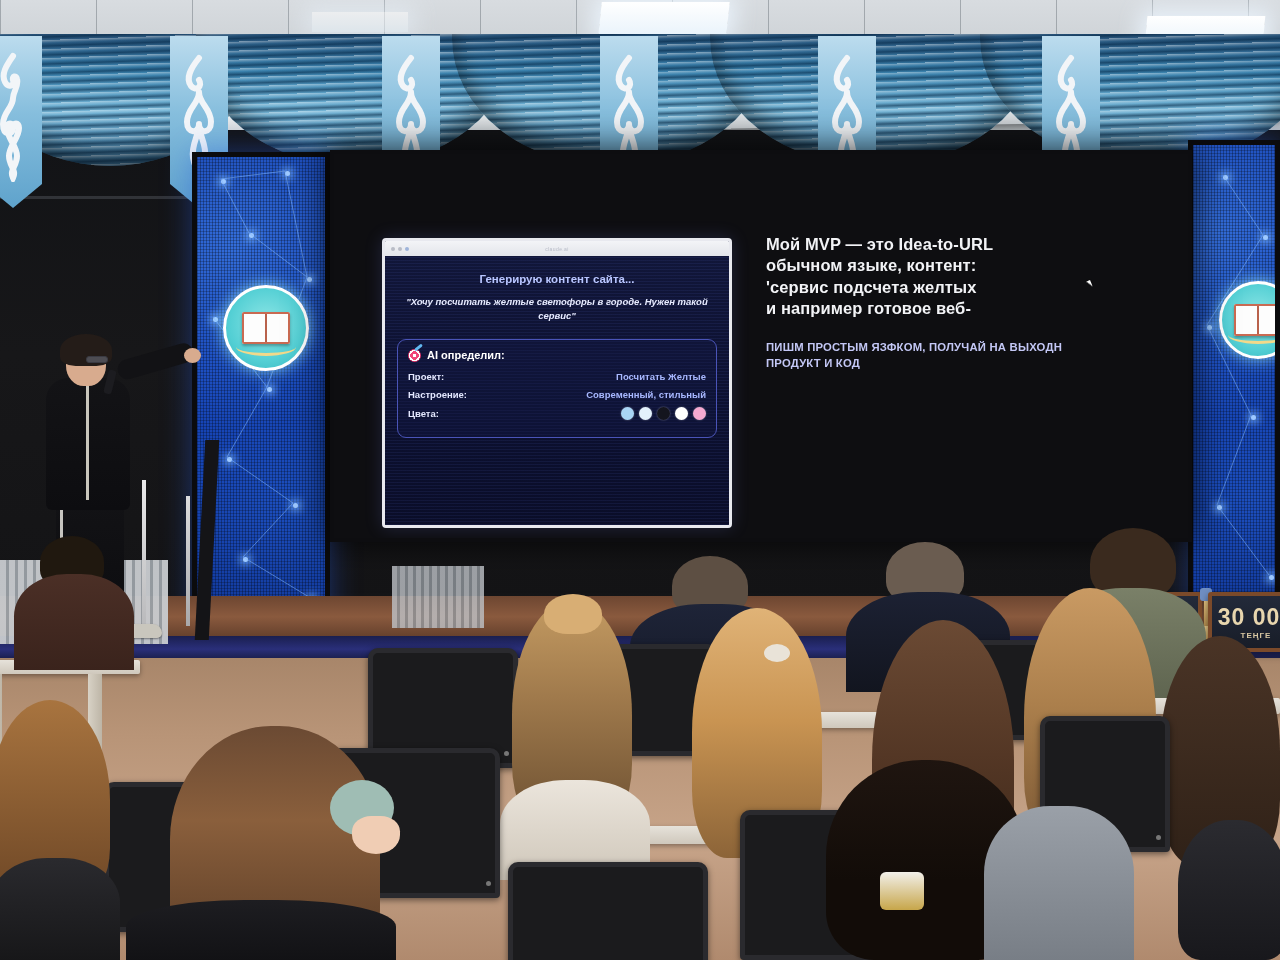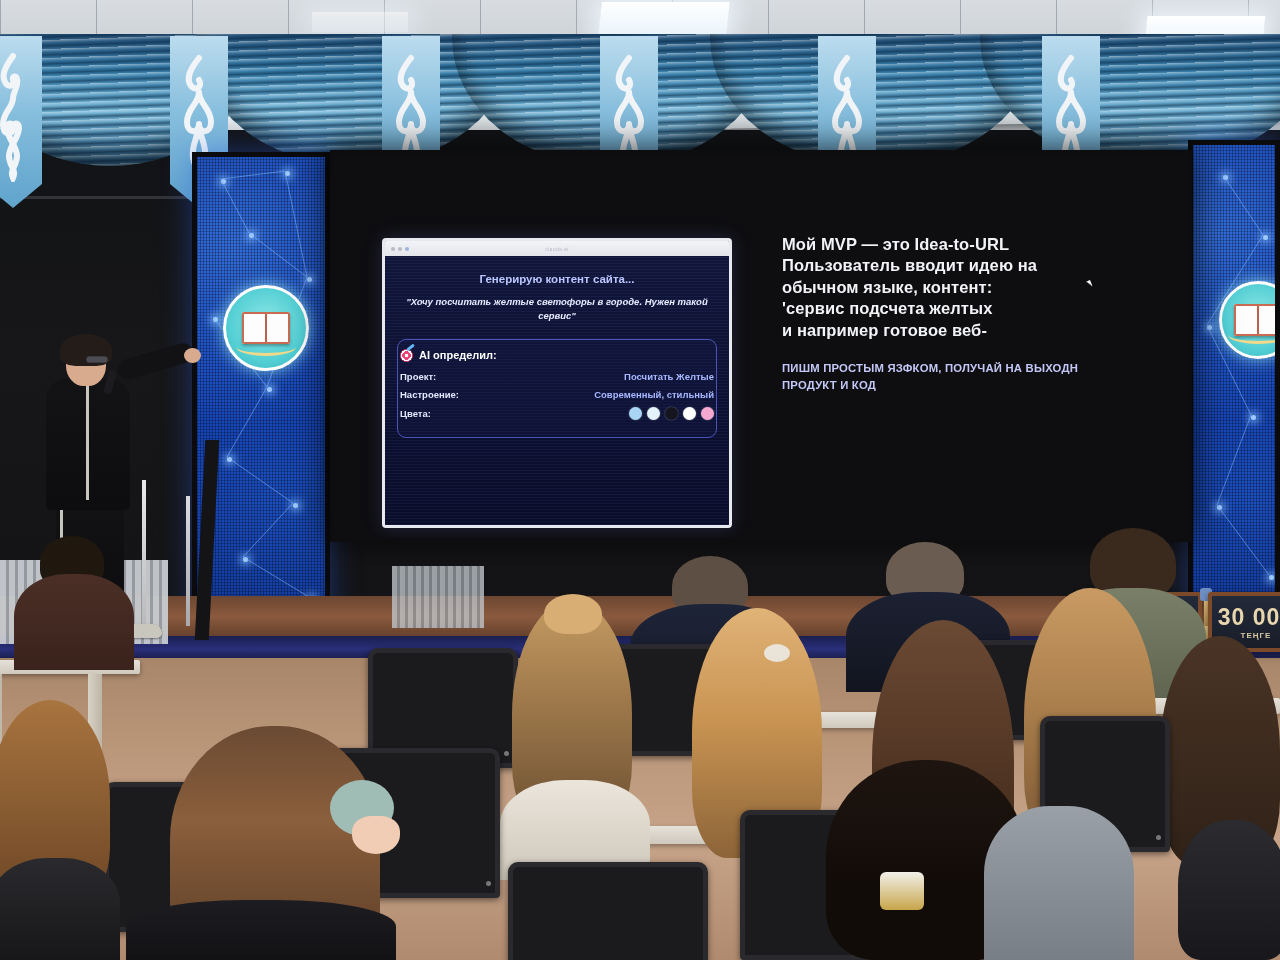--- a/index.html
+++ b/index.html
@@ -110,38 +110,38 @@
     background:
       repeating-linear-gradient(0deg, rgba(90,110,210,.10) 0 1px, transparent 1px 3px),
       linear-gradient(180deg,#111639 0%, #0c1030 55%, #0a0d28 100%); }
   .sl-title { text-align:center; font-size:19px; font-weight:bold; color:#ffffff;
     letter-spacing:-.2px; text-shadow:0 0 7px rgba(255,255,255,.35); }
   .sl-sub { text-align:center; font-size:11.5px; font-weight:bold; color:#b9c6ff;
     margin-top:9px; }
   .sl-quote { text-align:center; font-size:9.5px; font-style:italic; font-weight:bold;
     color:#e7ebff; margin-top:10px; line-height:1.5; padding:0 6px; }
   .card { margin-top:15px; border:1px solid #4a54b8; border-radius:9px;
-    padding:9px 2px 10px; background:rgba(20,26,70,.35); }
+    padding:9px 10px 10px; background:rgba(20,26,70,.35); }
   .card-h { display:flex; align-items:center; gap:6px; font-size:11px;
     font-weight:bold; color:#fff; margin-bottom:9px; }
   .target { width:13px; height:13px; border-radius:50%;
     background:radial-gradient(circle,#fff 0 18%, #f0457a 18% 45%, #fff 45% 62%, #e8386e 62% 100%);
     position:relative; flex:0 0 auto; }
   .target:after { content:""; position:absolute; left:6px; top:-3px; width:9px; height:3px;
     background:#62b8f0; transform:rotate(-38deg); border-radius:2px; }
   .row { display:flex; justify-content:space-between; align-items:center;
     font-size:9.5px; font-weight:bold; margin-bottom:7px; }
   .row .k { color:#e4e8ff; }
   .row .v { color:#a8b8ff; }
   .sw { display:flex; gap:5px; }
   .sw i { width:13px; height:13px; border-radius:50%; display:block;
     box-shadow:0 0 2px rgba(255,255,255,.4); }
 
   
-  .rtext { position:absolute; left:448px; top:80px; width:330px; }
+  .rtext { position:absolute; left:432px; top:80px; width:330px; }
   .rtext p { color:#f2f3f6; font-size:16.5px; line-height:1.30; font-weight:bold;
     letter-spacing:.1px; }
   .rfoot { margin-top:19px; color:#c3c7f5; font-size:11.3px; font-weight:bold;
     line-height:1.45; letter-spacing:.2px; }
   .cursor { position:absolute; left:752px; top:128px; width:0; height:0;
     border-left:7px solid #fff; border-bottom:4px solid transparent;
     border-top:0; transform:rotate(67deg); filter:drop-shadow(0 0 1px #000); }
 
   
   .stage-face { position:absolute; left:0; top:636px; width:1280px; height:24px;
@@ -374,21 +374,20 @@
                   <i style="background: rgb(255, 255, 255);"></i>
                   <i style="background: rgb(245, 169, 208);"></i>
                 </span>
             </div>
           </div>
         </div>
       </div>
 
       <div class="rtext">
         <p>Мой MVP — это Idea-to-URL</p>
-        <p>Пользователь вводит идею на</p>
         <p>обычном языке, контент:</p>
         <p>'сервис подсчета желтых</p>
         <p>и например готовое веб-</p>
         <div class="rfoot">ПИШМ ПРОСТЫМ ЯЗФКОМ, ПОЛУЧАЙ НА ВЫХОДН ПРОДУКТ И КОД</div>
       </div>
 
       <div class="cursor"></div>
     </div>
   </div>
 

